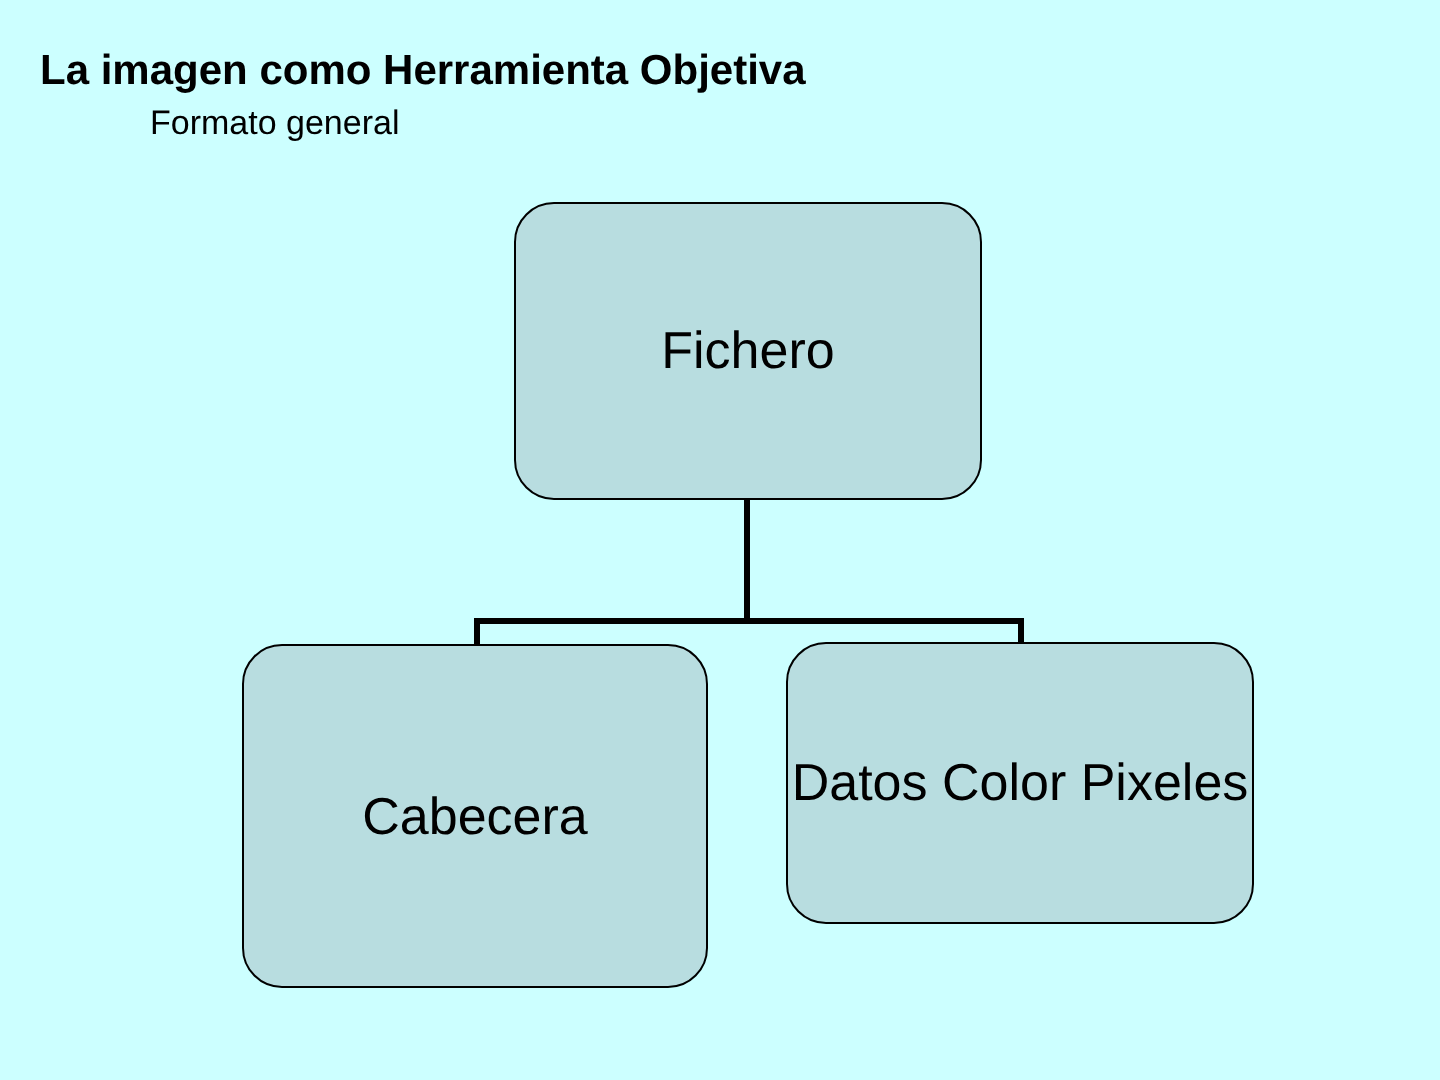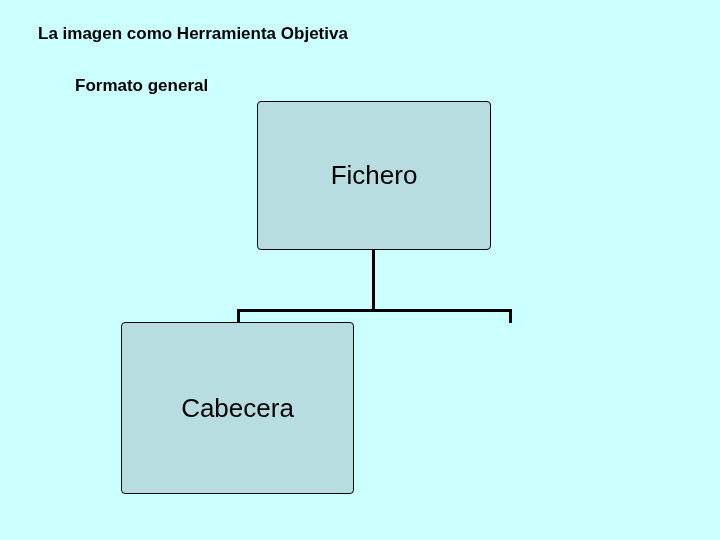--- a/index.html
+++ b/index.html
@@ -15,40 +15,39 @@
     position: relative;
     width: 720px;
     height: 540px;
     background: var(--bg, #CCFFFF);
     overflow: hidden;
   }
   .title {
     position: absolute;
     left: 20px;
     top: 24px;
-    font-size: 17px;
+    font-size: 21px;
     font-weight: bold;
     color: var(--text, #000000);
     white-space: nowrap;
-    margin-left: 18px;
   }
   .subtitle {
     position: absolute;
     left: 75px;
-    top: 76px;
+    top: 52px;
     font-size: 17px;
-    font-weight: bold;
+    font-weight: normal;
     color: var(--text, #000000);
     white-space: nowrap;
   }
   .node {
     position: absolute;
     background: var(--box, #B8DDE0);
     border: 1px solid var(--line, #000000);
-    border-radius: 4px;
+    border-radius: 20px;
     display: flex;
     align-items: center;
     justify-content: center;
     font-size: 26px;
     color: var(--text, #000000);
     box-sizing: border-box;
     white-space: nowrap;
   }
   .node-root {
     left: 257px;
@@ -112,14 +111,17 @@
 
   <div class="connector conn-vertical"></div>
   <div class="connector conn-horizontal"></div>
   <div class="connector conn-drop-left"></div>
   <div class="connector conn-drop-right"></div>
 
   <div class="node node-child-left">
     <span>Cabecera</span>
   </div>
 
+  <div class="node node-child-right">
+    <span>Datos Color Pixeles</span>
+  </div>
 
 </div>
 
 </body></html>

